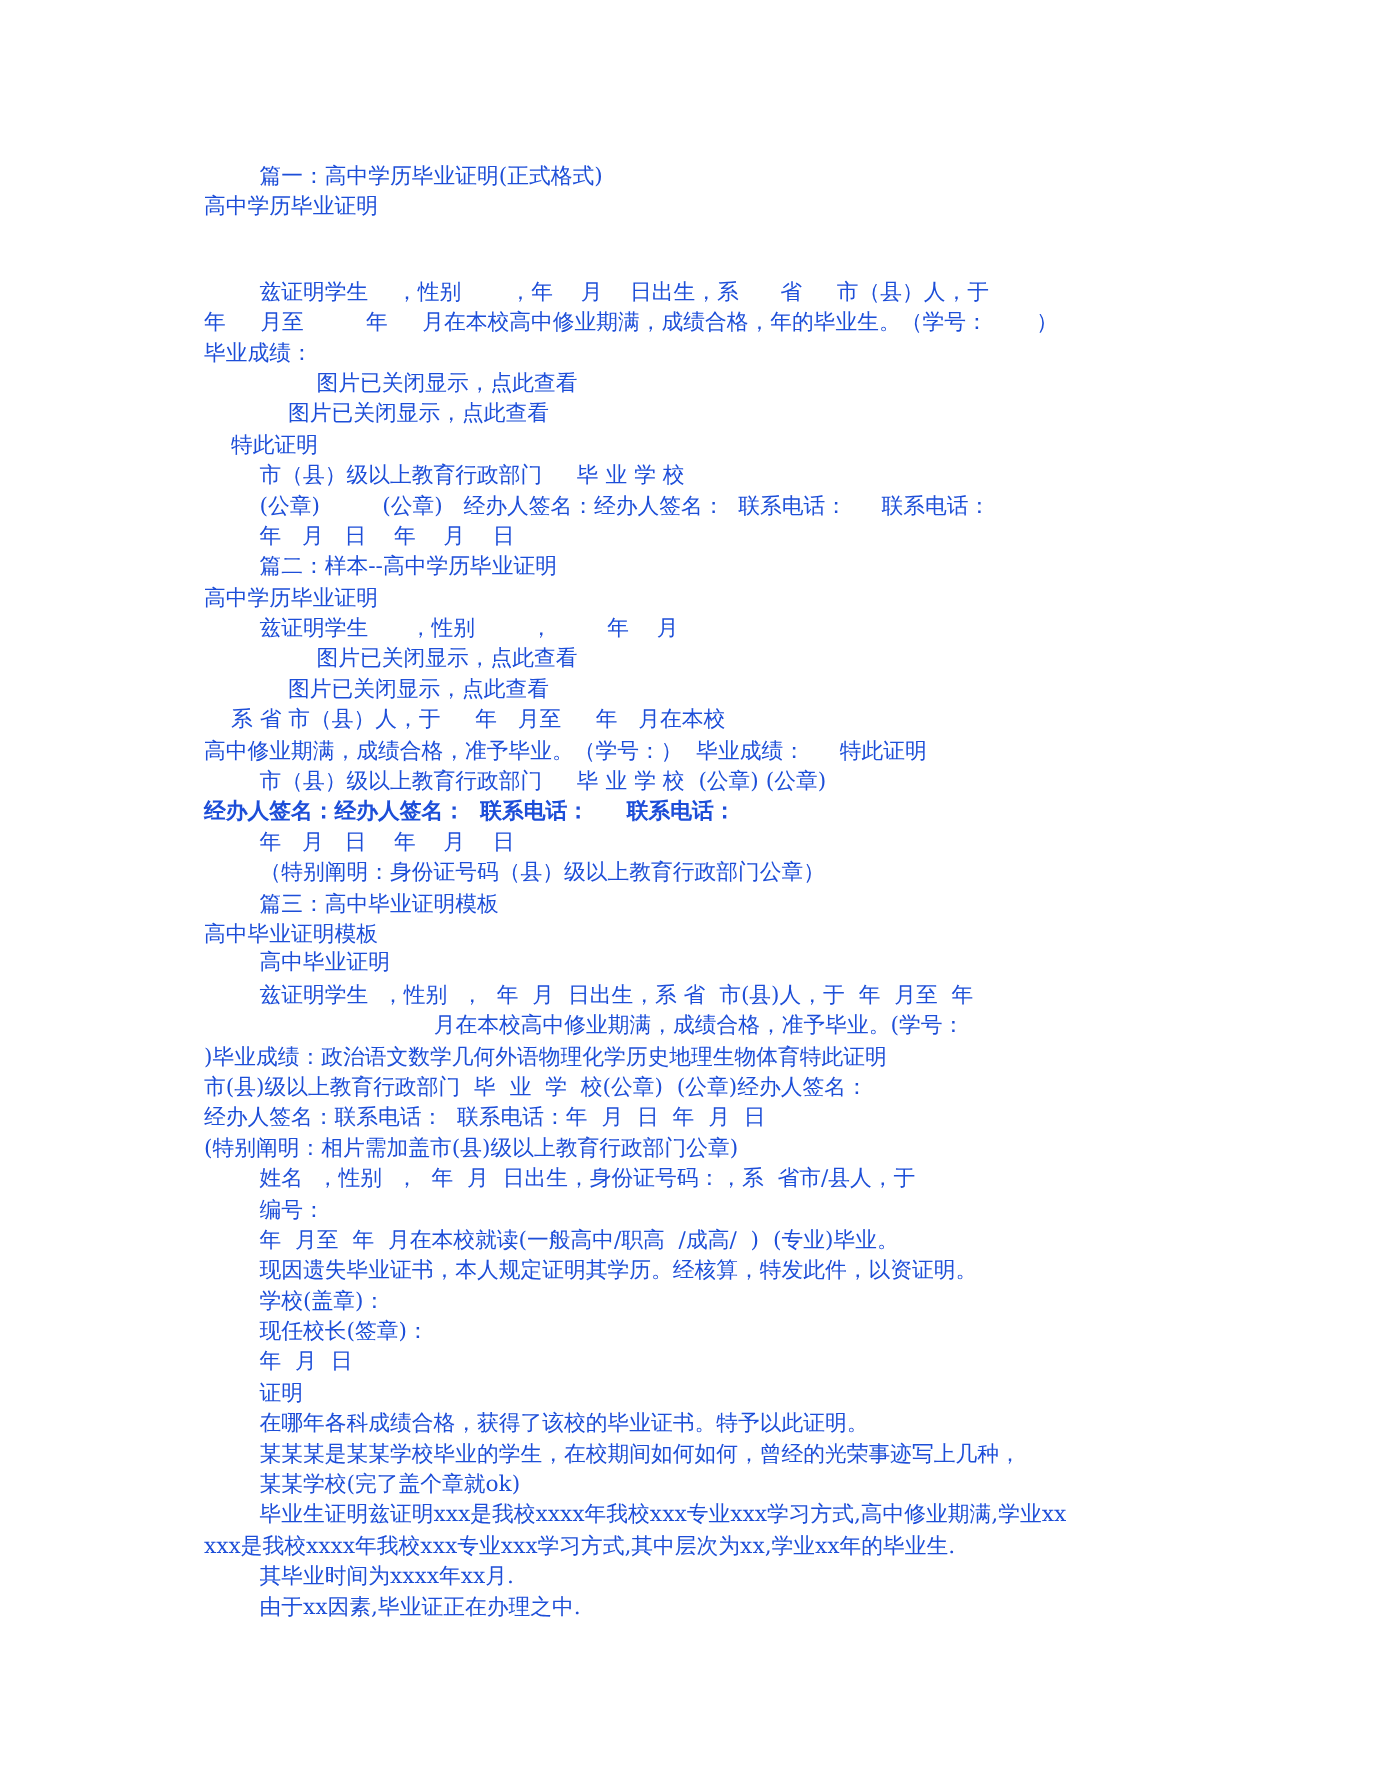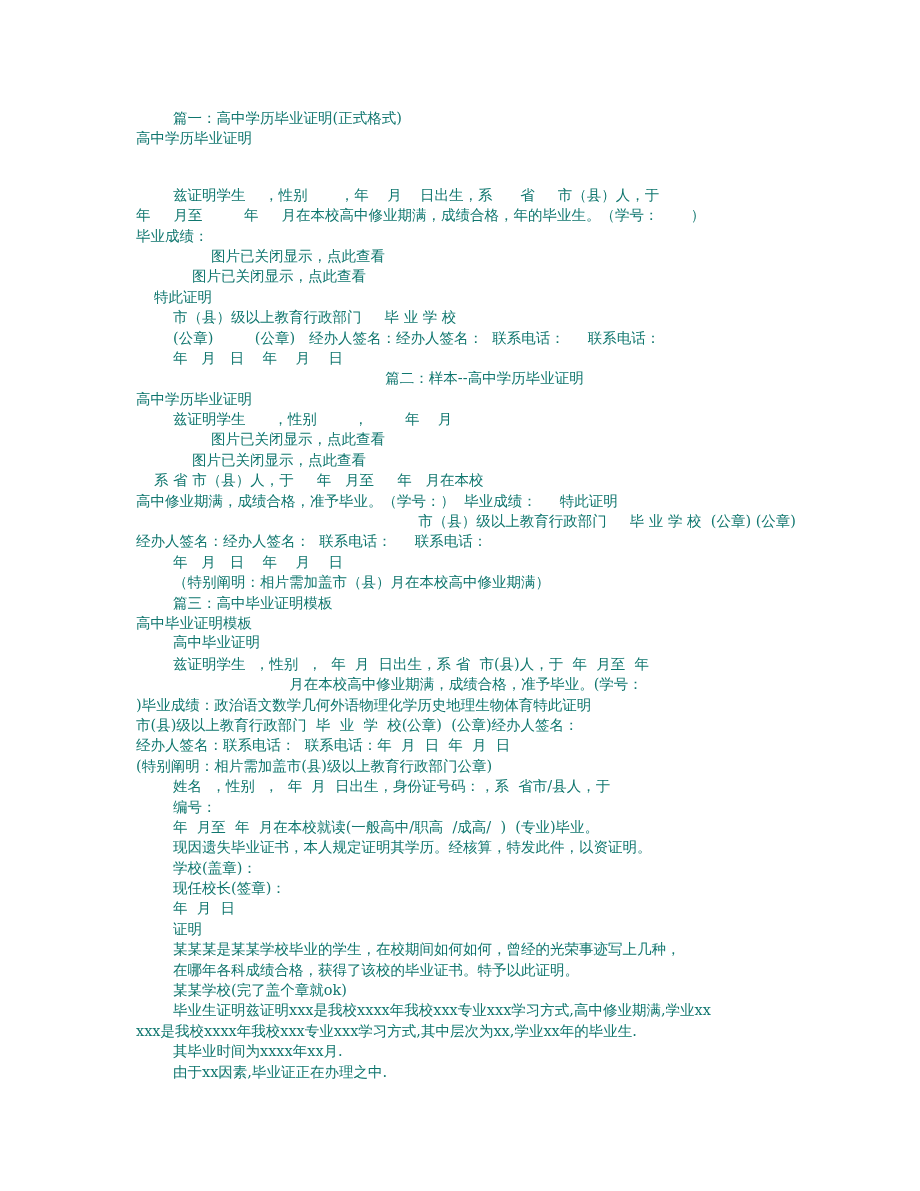--- a/index.html
+++ b/index.html
@@ -1,67 +1,67 @@
 <!DOCTYPE html>
 <html><head>
 <meta charset="utf-8">
 <style>
   html, body { margin: 0; padding: 0; background: #ffffff; }
   body { width: 920px; height: 1191px; position: relative; overflow: hidden; }
   .page {
     position: absolute; left: 136px; top: 108px; width: 660px;
     font-family: "DejaVu Serif", "Liberation Serif", serif;
-    font-size: 14.5px; line-height: 20.4px; color: #0f766e;
+    font-size: 14.5px; line-height: 20.4px; color: #1d4ed8;
     letter-spacing: 0px;
   }
   .ln { white-space: pre; height: 20.4px; }
 </style>
 </head>
 <body>
 
 <div class="page" id="page">
     <div class="ln" style="padding-left: 37px;">篇一：高中学历毕业证明(正式格式)</div>
     <div class="ln" style="padding-left: 0px;">高中学历毕业证明</div>
     <div class="ln" style="padding-left: 37px; margin-top: 36px;">兹证明学生    ，性别       ，年    月    日出生，系      省     市（县）人，于</div>
     <div class="ln" style="padding-left: 0px;">年     月至         年     月在本校高中修业期满，成绩合格，年的毕业生。（学号：       ）</div>
     <div class="ln" style="padding-left: 0px;">毕业成绩：</div>
     <div class="ln" style="padding-left: 75px;">图片已关闭显示，点此查看</div>
     <div class="ln" style="padding-left: 56px;">图片已关闭显示，点此查看</div>
     <div class="ln" style="padding-left: 18px;">特此证明</div>
     <div class="ln" style="padding-left: 37px;">市（县）级以上教育行政部门     毕 业 学 校</div>
     <div class="ln" style="padding-left: 37px;">(公章)         (公章)   经办人签名：经办人签名：  联系电话：     联系电话：</div>
     <div class="ln" style="padding-left: 37px;">年   月   日    年    月    日</div>
-    <div class="ln" style="padding-left: 37px; text-align: center;">篇二：样本--高中学历毕业证明</div>
+    <div class="ln" style="padding-left: 37px;">篇二：样本--高中学历毕业证明</div>
     <div class="ln" style="padding-left: 0px;">高中学历毕业证明</div>
     <div class="ln" style="padding-left: 37px;">兹证明学生      ，性别        ，        年    月</div>
     <div class="ln" style="padding-left: 75px;">图片已关闭显示，点此查看</div>
     <div class="ln" style="padding-left: 56px;">图片已关闭显示，点此查看</div>
     <div class="ln" style="padding-left: 18px;">系 省 市（县）人，于     年   月至     年   月在本校</div>
     <div class="ln" style="padding-left: 0px;">高中修业期满，成绩合格，准予毕业。（学号：）  毕业成绩：     特此证明</div>
-    <div class="ln" style="padding-left: 37px; text-align: right;">市（县）级以上教育行政部门     毕 业 学 校  (公章) (公章)</div>
-    <div class="ln" style="padding-left: 0px;">经办人签名：经办人签名：  联系电话：     联系电话：</div>
+    <div class="ln" style="padding-left: 37px;">市（县）级以上教育行政部门     毕 业 学 校  (公章) (公章)</div>
+    <div class="ln" style="padding-left: 0px; font-weight: bold;">经办人签名：经办人签名：  联系电话：     联系电话：</div>
     <div class="ln" style="padding-left: 37px;">年   月   日    年    月    日</div>
-    <div class="ln" style="padding-left: 37px;">（特别阐明：相片需加盖市（县）月在本校高中修业期满）</div>
+    <div class="ln" style="padding-left: 37px;">（特别阐明：身份证号码（县）级以上教育行政部门公章）</div>
     <div class="ln" style="padding-left: 37px;">篇三：高中毕业证明模板</div>
     <div class="ln" style="padding-left: 0px;">高中毕业证明模板</div>
     <div class="ln" style="padding-left: 37px; font-family: Liberation Mono, monospace;">高中毕业证明</div>
     <div class="ln" style="padding-left: 37px;">兹证明学生  ，性别  ，  年  月  日出生，系 省  市(县)人，于  年  月至  年</div>
     <div class="ln" style="padding-left: 0px; text-align: center;">月在本校高中修业期满，成绩合格，准予毕业。(学号：</div>
     <div class="ln" style="padding-left: 0px;">)毕业成绩：政治语文数学几何外语物理化学历史地理生物体育特此证明</div>
     <div class="ln" style="padding-left: 0px;">市(县)级以上教育行政部门  毕  业  学  校(公章)  (公章)经办人签名：</div>
     <div class="ln" style="padding-left: 0px;">经办人签名：联系电话：  联系电话：年  月  日  年  月  日</div>
     <div class="ln" style="padding-left: 0px;">(特别阐明：相片需加盖市(县)级以上教育行政部门公章)</div>
     <div class="ln" style="padding-left: 37px;">姓名  ，性别  ，  年  月  日出生，身份证号码：，系  省市/县人，于</div>
     <div class="ln" style="padding-left: 37px;">编号：</div>
     <div class="ln" style="padding-left: 37px;">年  月至  年  月在本校就读(一般高中/职高  /成高/  )  (专业)毕业。</div>
     <div class="ln" style="padding-left: 37px;">现因遗失毕业证书，本人规定证明其学历。经核算，特发此件，以资证明。</div>
     <div class="ln" style="padding-left: 37px;">学校(盖章)：</div>
     <div class="ln" style="padding-left: 37px;">现任校长(签章)：</div>
     <div class="ln" style="padding-left: 37px;">年  月  日</div>
     <div class="ln" style="padding-left: 37px;">证明</div>
+    <div class="ln" style="padding-left: 37px;">在哪年各科成绩合格，获得了该校的毕业证书。特予以此证明。</div>
     <div class="ln" style="padding-left: 37px;">某某某是某某学校毕业的学生，在校期间如何如何，曾经的光荣事迹写上几种，</div>
-    <div class="ln" style="padding-left: 37px;">在哪年各科成绩合格，获得了该校的毕业证书。特予以此证明。</div>
     <div class="ln" style="padding-left: 37px;">某某学校(完了盖个章就ok)</div>
     <div class="ln" style="padding-left: 37px;">毕业生证明兹证明xxx是我校xxxx年我校xxx专业xxx学习方式,高中修业期满,学业xx</div>
     <div class="ln" style="padding-left: 0px;">xxx是我校xxxx年我校xxx专业xxx学习方式,其中层次为xx,学业xx年的毕业生.</div>
     <div class="ln" style="padding-left: 37px;">其毕业时间为xxxx年xx月.</div>
     <div class="ln" style="padding-left: 37px;">由于xx因素,毕业证正在办理之中.</div>
   </div>
 
 </body></html>

